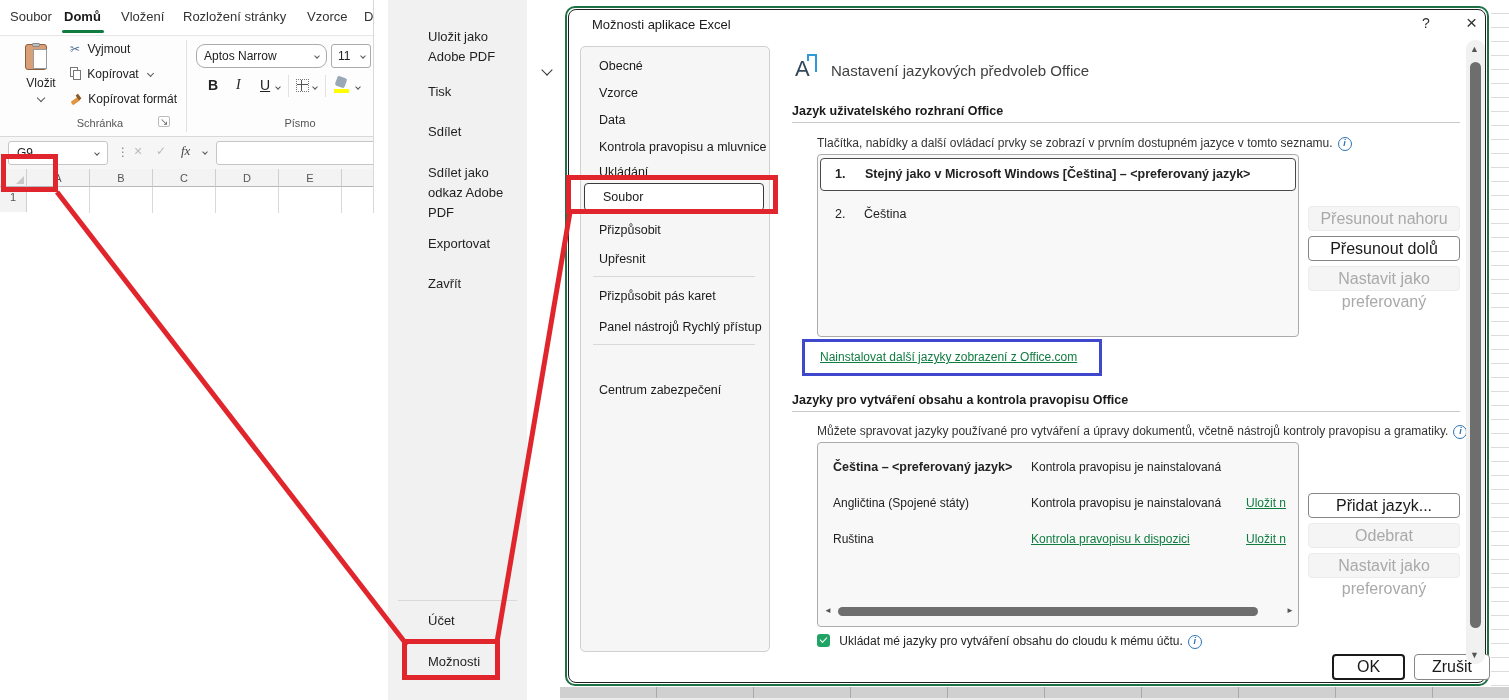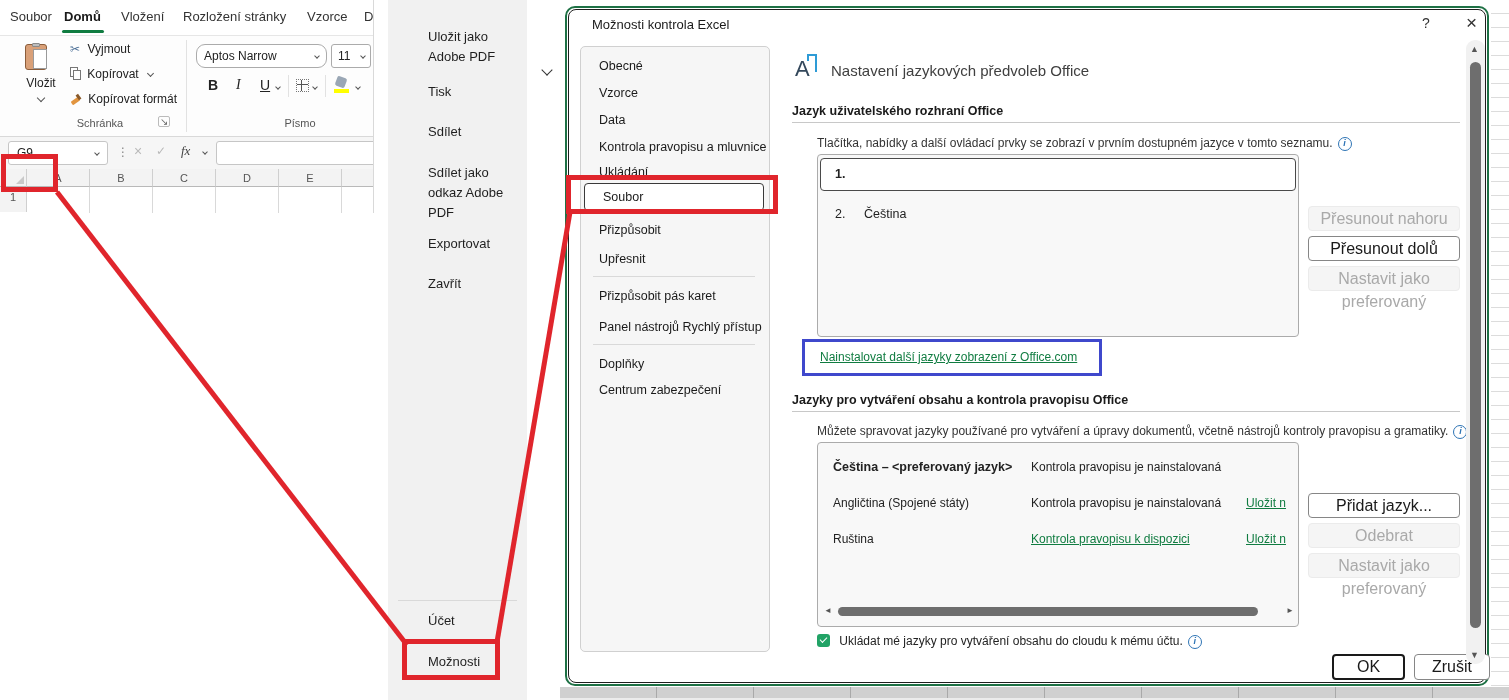--- a/index.html
+++ b/index.html
@@ -132,58 +132,58 @@
     <div class="abs" style="left:40px;top:276px;">Zavřít</div>
     <div class="abs navdiv" style="left:10px;top:600px;width:119px;"></div>
     <div class="abs" style="left:40px;top:613px;">Účet</div>
     <div class="abs" style="left:40px;top:654px;">Možnosti</div>
   </div>
   <span class="cv abs" style="left:543px;top:66px;width:8px;height:8px;border-color:#333;"></span>
 
   <div class="abs" style="left:565px;top:6px;width:924px;height:680px;border:2px solid #1e7145;border-radius:10px;background:#fff;z-index:10;">
     <div class="abs" style="left:1px;top:1px;right:1px;bottom:1px;border:1px solid #1f1f1f;border-radius:8px;"></div>
 
-    <div class="abs" style="left:25px;top:9px;font-size:13px;color:#1a1a1a;">Možnosti kontrola Excel</div>
+    <div class="abs" style="left:25px;top:9px;font-size:13px;color:#1a1a1a;">Možnosti aplikace Excel</div>
     <div class="abs" style="left:855px;top:7px;font-size:14px;color:#333;">?</div>
     <div class="abs" style="left:899px;top:4px;font-size:19px;color:#333;">×</div>
 
     <div class="abs" style="left:13px;top:38px;width:190px;height:606px;background:#f6f6f6;border:1px solid #d0d0d0;border-radius:5px;">
       <div class="abs navitem" style="left:0;top:6px;width:186px;">Obecné</div>
       <div class="abs navitem" style="left:0;top:33px;width:186px;">Vzorce</div>
       <div class="abs navitem" style="left:0;top:60px;width:186px;">Data</div>
       <div class="abs navitem" style="left:0;top:87px;width:186px;">Kontrola pravopisu a mluvnice</div>
       <div class="abs navitem" style="left:0;top:112px;width:186px;">Ukládání</div>
       <div class="abs navitem" style="left:3px;top:136px;width:180px;height:28px;line-height:26px;background:#fff;border:1.5px solid #3a3a3a;border-radius:4px;">Soubor</div>
       <div class="abs navitem" style="left:0;top:170px;width:186px;">Přizpůsobit</div>
       <div class="abs navitem" style="left:0;top:199px;width:186px;">Upřesnit</div>
       <div class="abs navdiv" style="left:12px;top:229px;width:162px;"></div>
       <div class="abs navitem" style="left:0;top:236px;width:186px;">Přizpůsobit pás karet</div>
       <div class="abs navitem" style="left:0;top:267px;width:186px;">Panel nástrojů Rychlý přístup</div>
       <div class="abs navdiv" style="left:12px;top:297px;width:162px;"></div>
-      <div class="abs navitem" style="left:0;top:304px;width:186px;">Doplňky</div>
       <div class="abs navitem" style="left:0;top:330px;width:186px;">Centrum zabezpečení</div>
     </div>
 
     <div class="abs" style="left:228px;top:44px;width:30px;height:30px;">
       <span class="abs" style="left:0;top:4px;font-size:22px;color:#33475b;font-weight:normal;">A</span>
       <span class="abs" style="left:20px;top:2px;width:2px;height:18px;background:#2e9bd6;"></span>
       <span class="abs" style="left:14px;top:2px;width:7px;height:2px;background:#2e9bd6;"></span>
       <span class="abs" style="left:12px;top:2px;width:2px;height:7px;background:#2e9bd6;"></span>
     </div>
     <div class="abs" style="left:264px;top:54px;font-size:15px;color:#404040;">Nastavení jazykových předvoleb Office</div>
 
     <div class="abs seclbl" style="left:225px;top:96px;">Jazyk uživatelského rozhraní Office</div>
     <div class="abs hrule" style="left:225px;top:114px;width:668px;"></div>
     <div class="abs" style="left:250px;top:128px;color:#333;">
       <span>Tlačítka, nabídky a další ovládací prvky se zobrazí v prvním dostupném jazyce v tomto seznamu.</span><span class="info">i</span>
     </div>
 
     <div class="abs lstbox" style="left:250px;top:146px;width:482px;height:183px;">
       <div class="abs" style="left:2px;top:3px;width:476px;height:33px;background:#fff;border:1.3px solid #4a4a4a;border-radius:4px;">
         <span class="abs" style="left:14px;top:8px;font-weight:bold;font-size:12.5px;">1.</span>
+        <span class="abs" style="left:44px;top:8px;font-weight:bold;font-size:12.5px;">Stejný jako v Microsoft Windows [Čeština] – &lt;preferovaný jazyk&gt;</span>
       </div>
       <div class="abs" style="left:2px;top:44px;width:476px;height:26px;">
         <span class="abs" style="left:15px;top:8px;font-size:12.5px;">2.</span>
         <span class="abs" style="left:44px;top:8px;font-size:12.5px;">Čeština</span>
       </div>
     </div>
 
     <div class="abs btn dis" style="left:741px;top:198px;width:152px;height:25px;">Přesunout nahoru</div>
     <div class="abs btn" style="left:741px;top:228px;width:152px;height:25px;">Přesunout dolů</div>
     <div class="abs btn dis" style="left:741px;top:258px;width:152px;height:25px;">Nastavit jako preferovaný</div>

